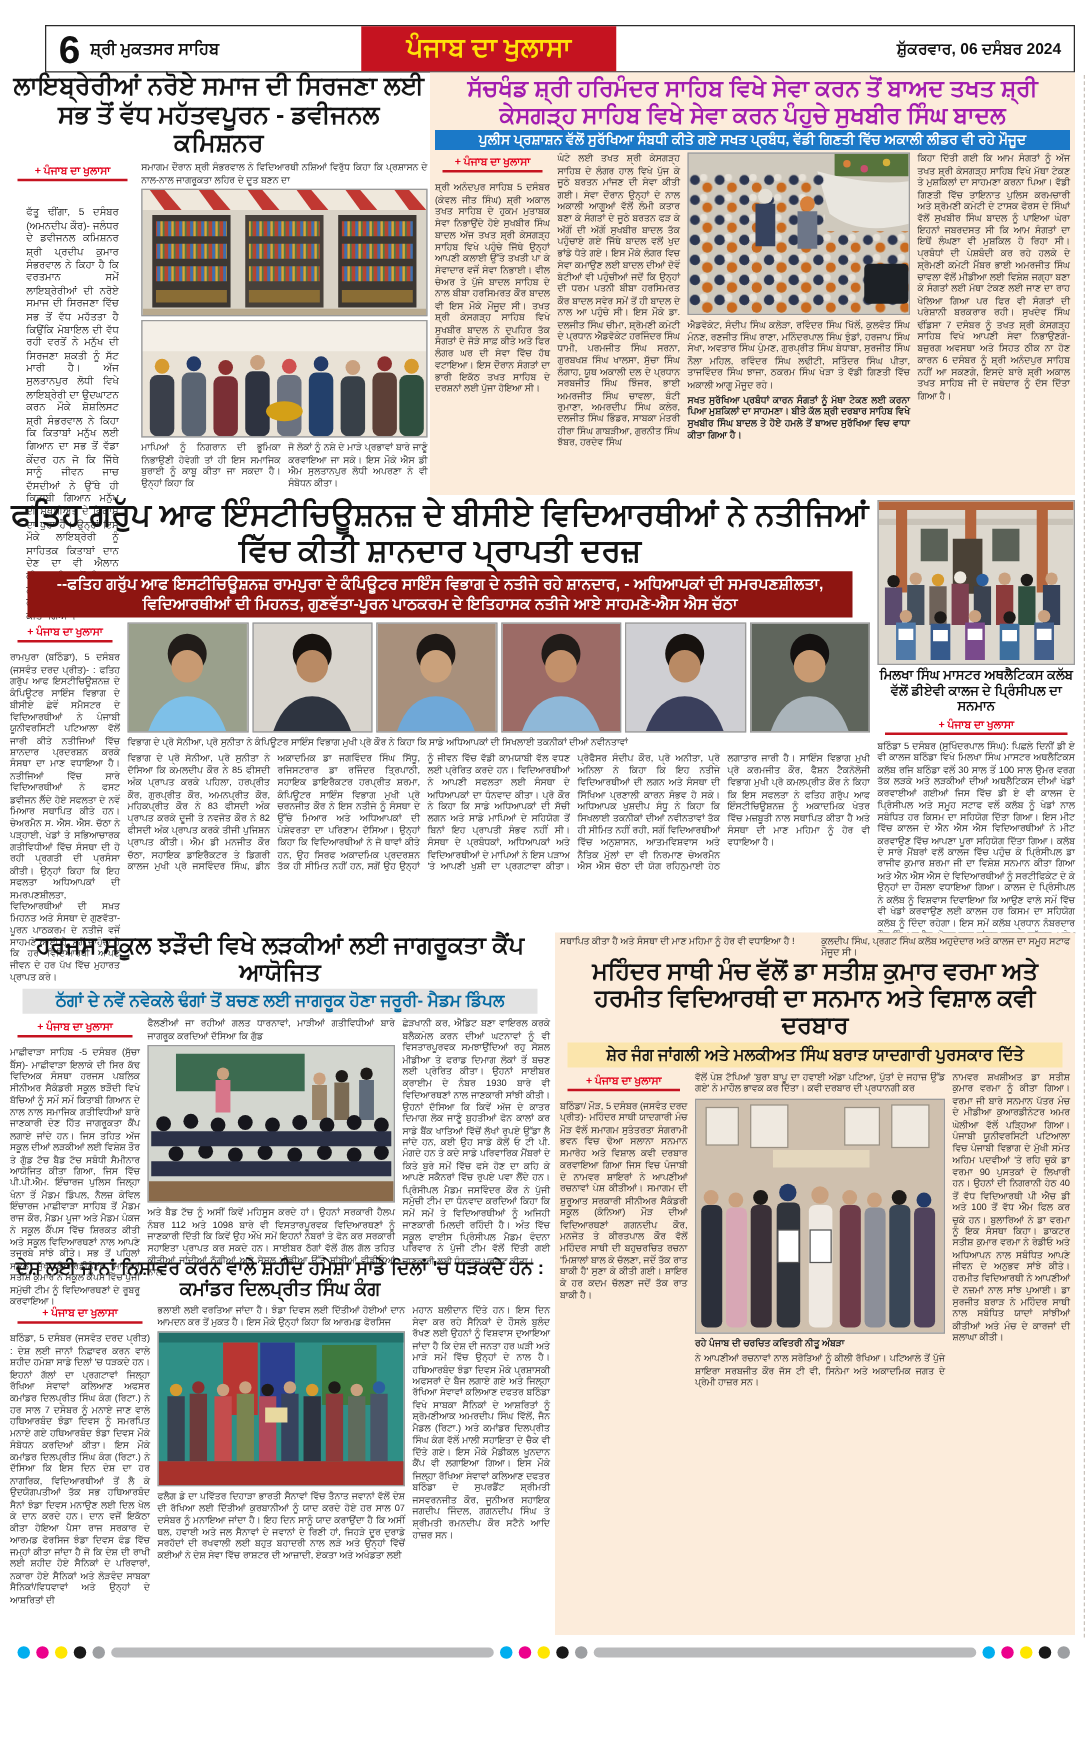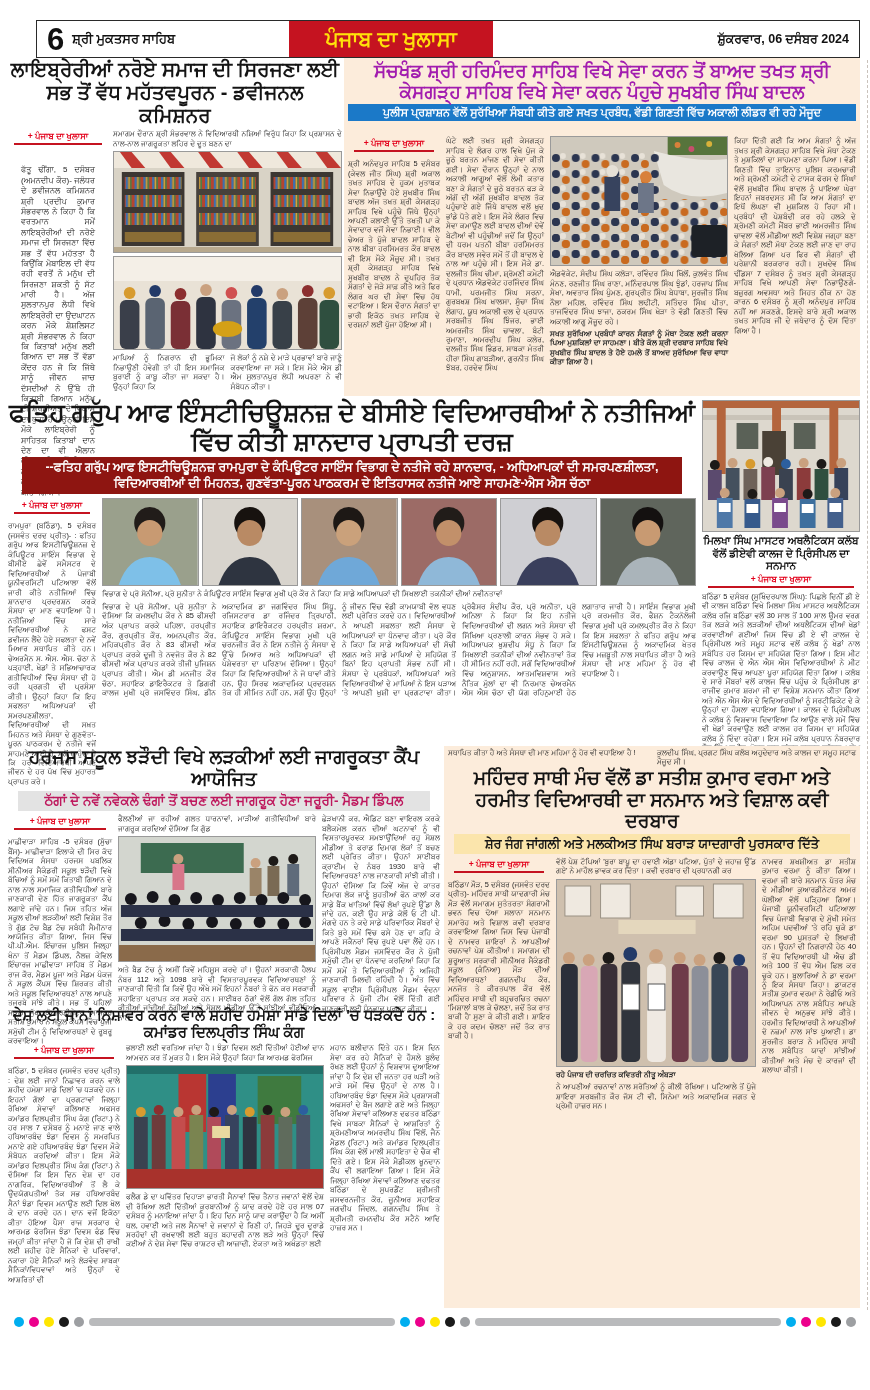--- a/index.html
+++ b/index.html
@@ -14,23 +14,23 @@
   .row{display:flex;gap:5px;align-items:flex-start;}
   .colflex{display:flex;flex-direction:column;gap:3px;}
   
   #hdr{position:absolute;left:36px;top:20px;width:822px;height:36px;border:1.5px solid #2a2a2a;background:#fff;display:flex;align-items:center;}
   #hdr .pgnum{font-size:31px;font-weight:bold;color:#111;margin:0 8px 0 10px;line-height:1;}
   #hdr .ed{font-size:13px;font-weight:bold;color:#111;}
   #hdr .mast{position:absolute;left:252px;top:0;width:204px;height:36px;background:#c51320;color:#ffe20a;display:flex;align-items:center;justify-content:center;font-size:21px;font-weight:bold;}
   #hdr .date{margin-left:auto;margin-right:10px;font-size:12.5px;font-weight:bold;color:#111;}
   
   .peach{background:#fcecdb;}
-  .bluebar{background:#1b79c8;color:#fff;font-weight:bold;font-size:11px;text-align:center;padding:2px 2px;margin:2px 0 15px;}
+  .bluebar{background:#1b79c8;color:#fff;font-weight:bold;font-size:11px;text-align:center;padding:2px 2px;margin:2px 0 2px;}
   .redbar{background:#8e1511;color:#fff;font-weight:bold;font-size:12.5px;text-align:center;line-height:1.25;padding:3px 8px;margin:2px 14px 4px;}
-  .graybar{background:#e3e3e3;color:#be185d;font-weight:bold;font-size:13.5px;text-align:center;padding:2px 0;margin:2px 10px 3px;}
+  .graybar{background:#e3e3e3;color:#0369a1;font-weight:bold;font-size:13.5px;text-align:center;padding:2px 0;margin:2px 10px 3px;}
   .yellowbar{background:#fbe5ac;color:#161616;font-weight:bold;font-size:13px;text-align:center;padding:2px 0;margin:2px 6px 3px;}
   .cols5{column-count:5;column-gap:6px;font-size:7.4px;line-height:1.3;text-align:justify;color:#222;}
   .capbold{font-weight:bold;font-size:10.5px;text-align:center;color:#111;line-height:1.2;margin:2px 0;}
   
   #regbar{position:absolute;left:14px;right:14px;top:1316px;height:12px;display:flex;align-items:center;gap:5px;}
   .dot{width:10px;height:10px;border-radius:50%;flex:none;}
   .dc{background:#00aeef}.dm{background:#ec008c}.dy{background:#ffe600}.dk{background:#1a1a1a}.dg{background:#9d9fa2}
   .bar{flex:1;height:8px;border-radius:4px;background:#b9babc;}
   #cutline{position:absolute;right:2px;top:60px;height:1250px;border-left:1px dashed #c9c2bb;}
 </style>

